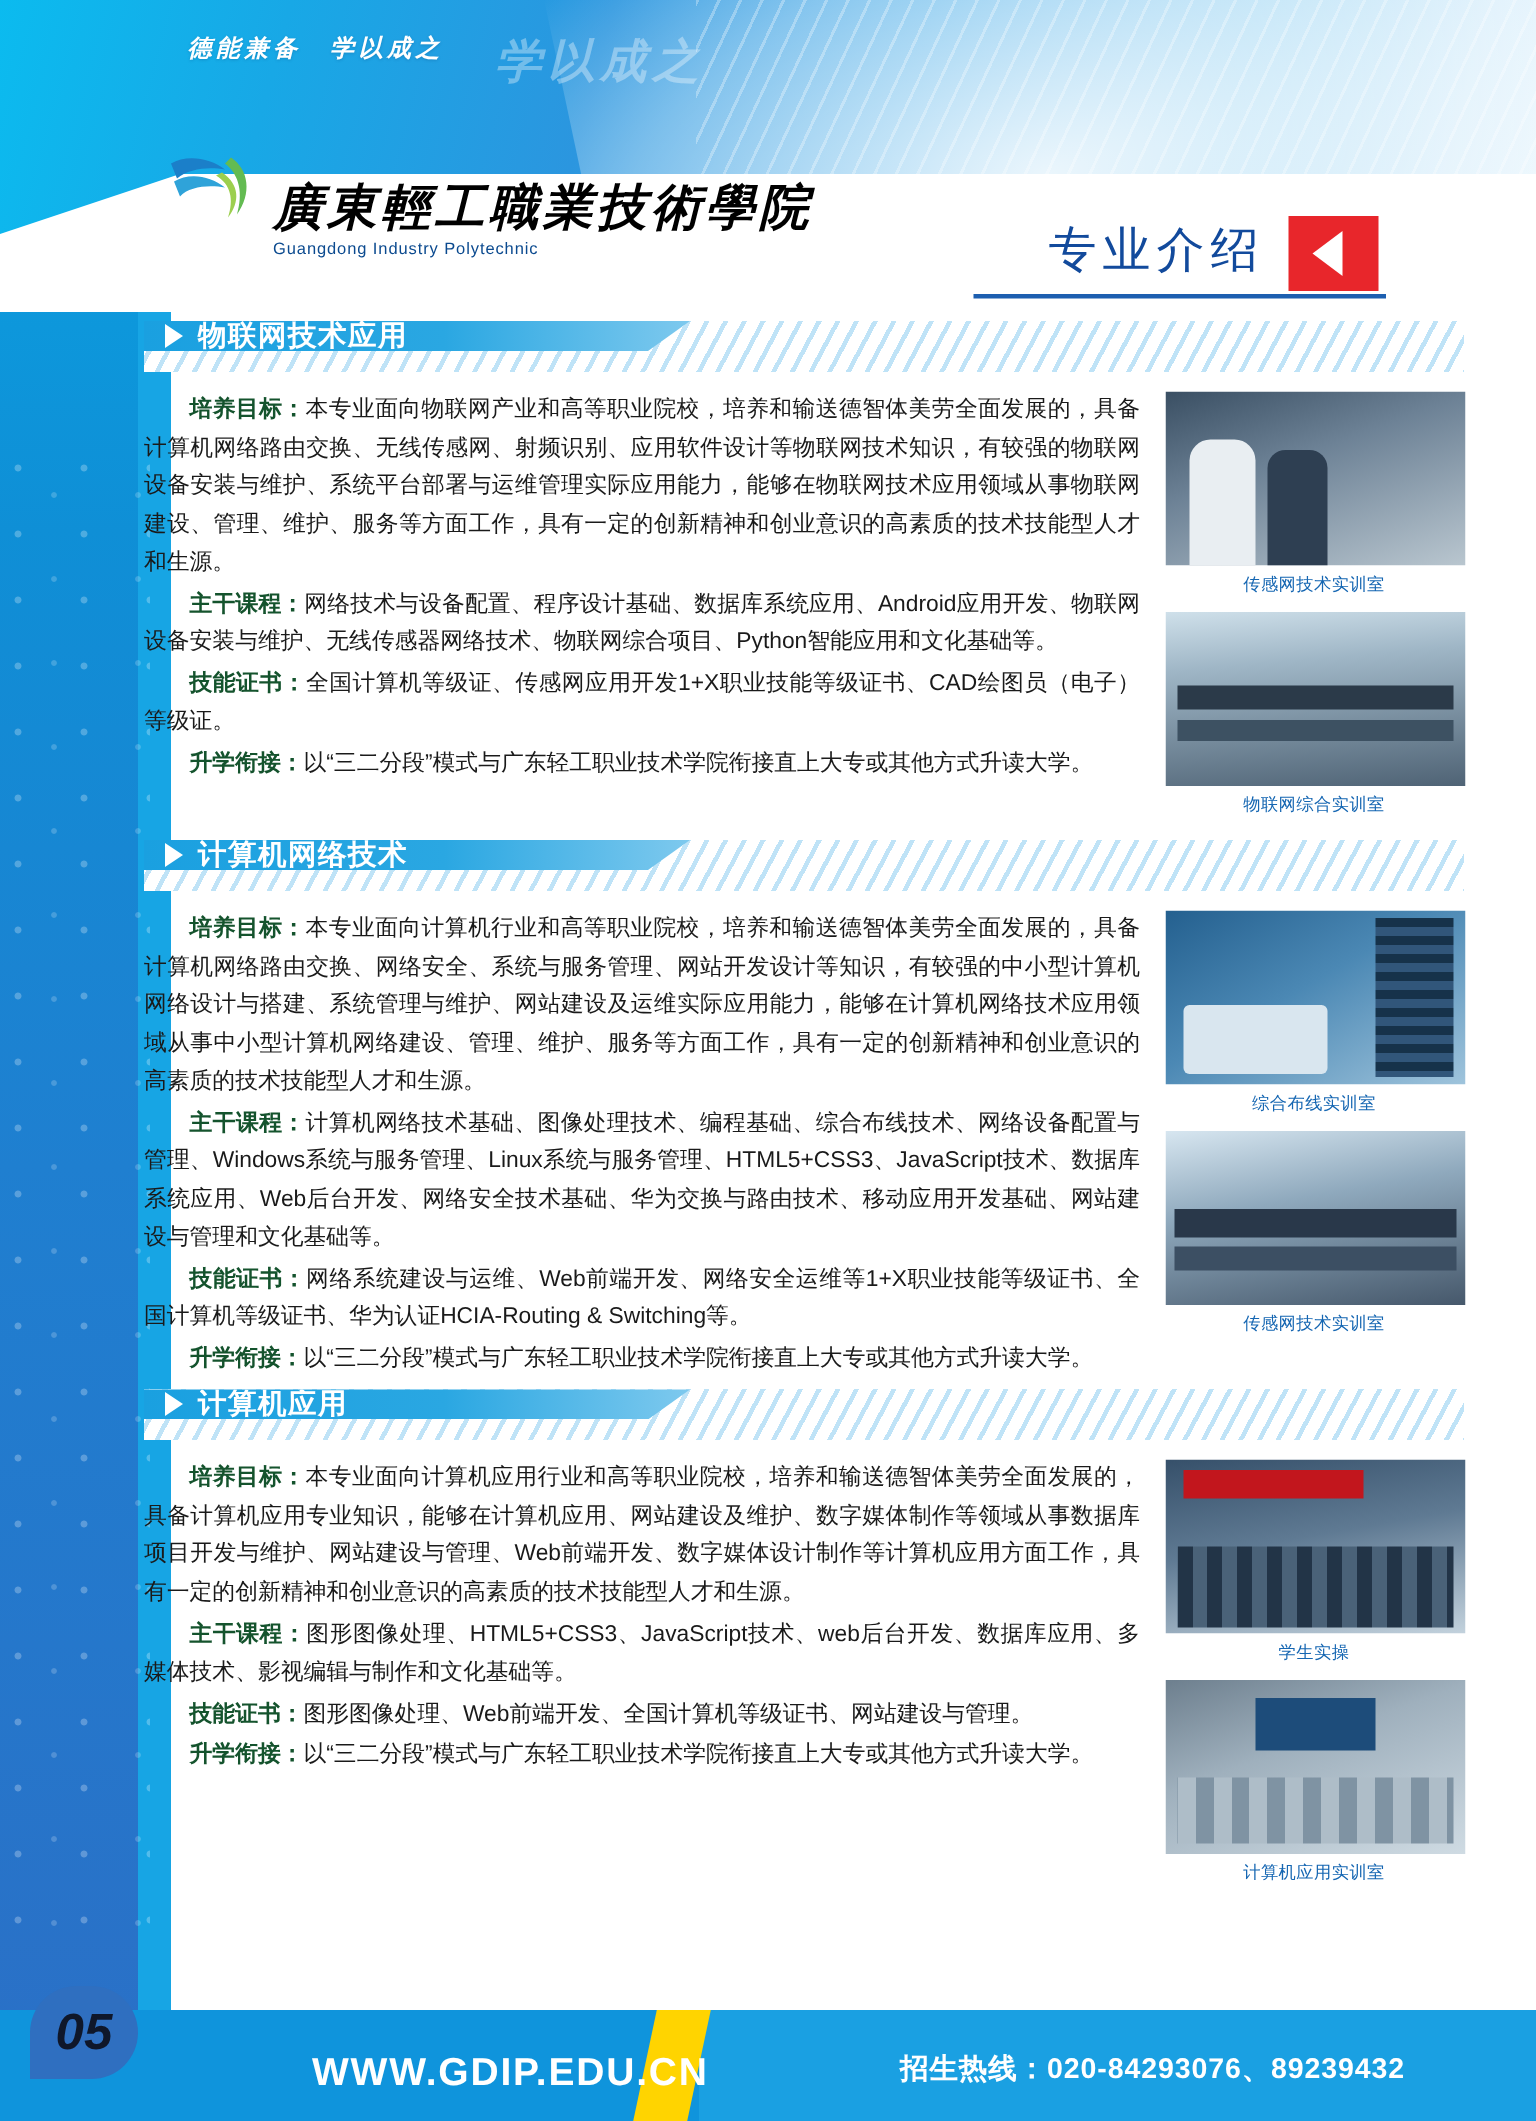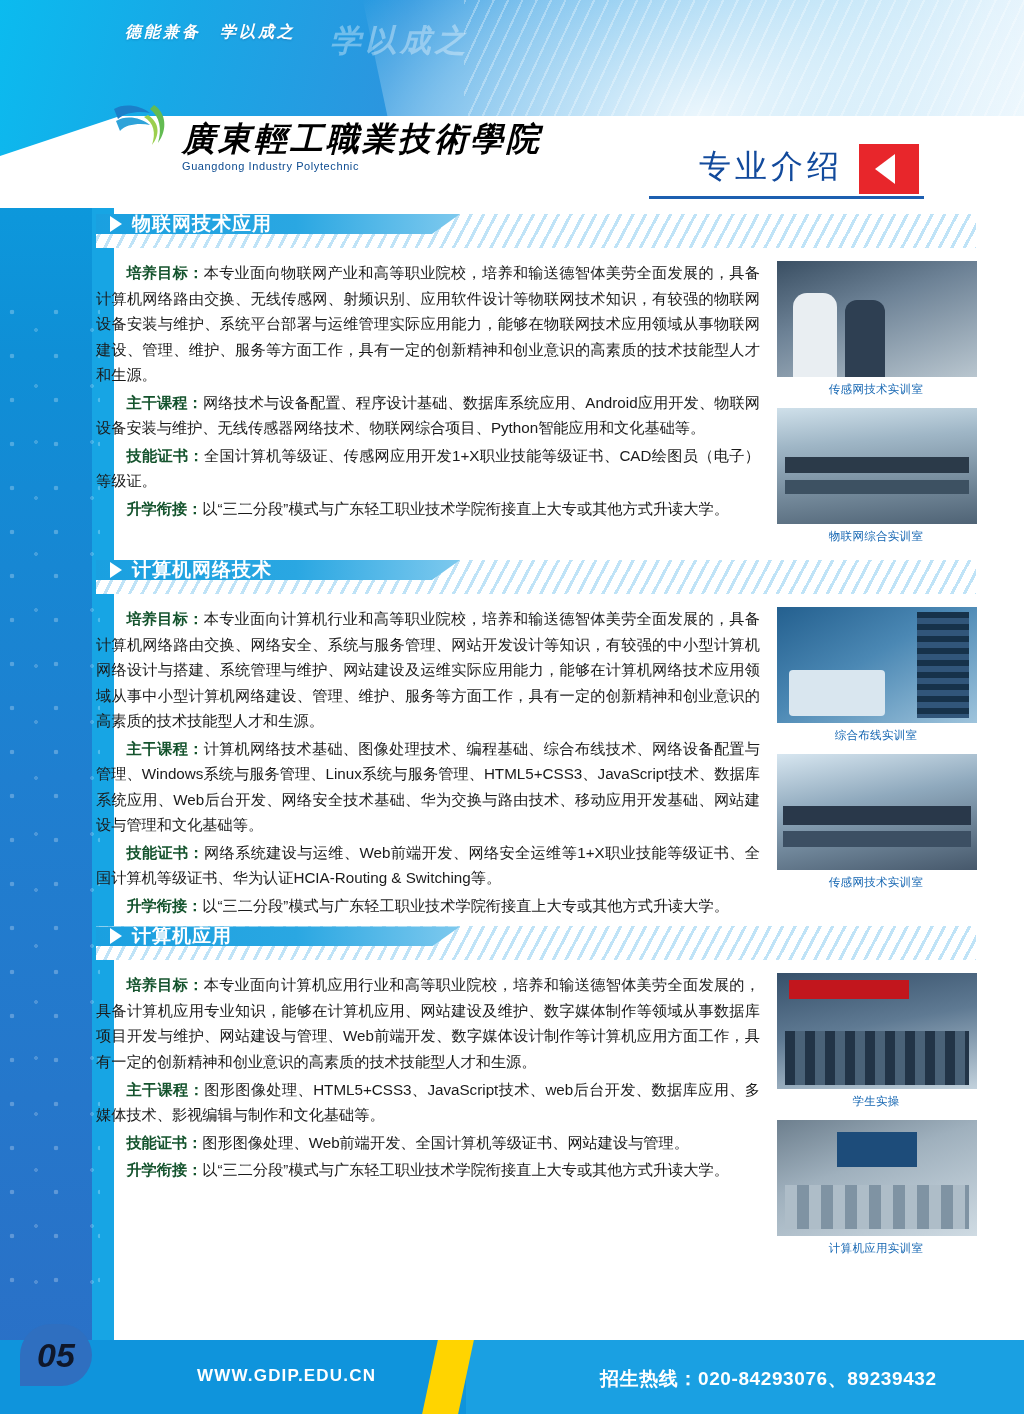--- a/index.html
+++ b/index.html
@@ -165,21 +165,21 @@
     position:absolute;left:466px;top:0;width:558px;height:74px;
     background:#1aa0e2;
   }
   .page-num{
     position:absolute;left:20px;bottom:28px;width:72px;height:62px;
     background:#2f6fc0;border-radius:36px 36px 36px 0;
     display:flex;align-items:center;justify-content:center;
     color:#0f172a;font-size:34px;font-weight:700;font-family:"Liberation Sans",sans-serif;font-style:italic;
   }
   .footer-url{
-    position:absolute;left:197px;top:26px;color:#ffffff;font-size:17px;font-weight:700;letter-spacing:1.2px;
+    position:absolute;left:208px;top:26px;color:#ffffff;font-size:26px;font-weight:700;letter-spacing:1.2px;
   }
   .footer-tel{
     position:absolute;left:600px;top:26px;color:#ffffff;font-size:19px;font-weight:700;letter-spacing:.6px;
   }
 </style>
 </head>
 <body>
 
 <div class="page">
 

